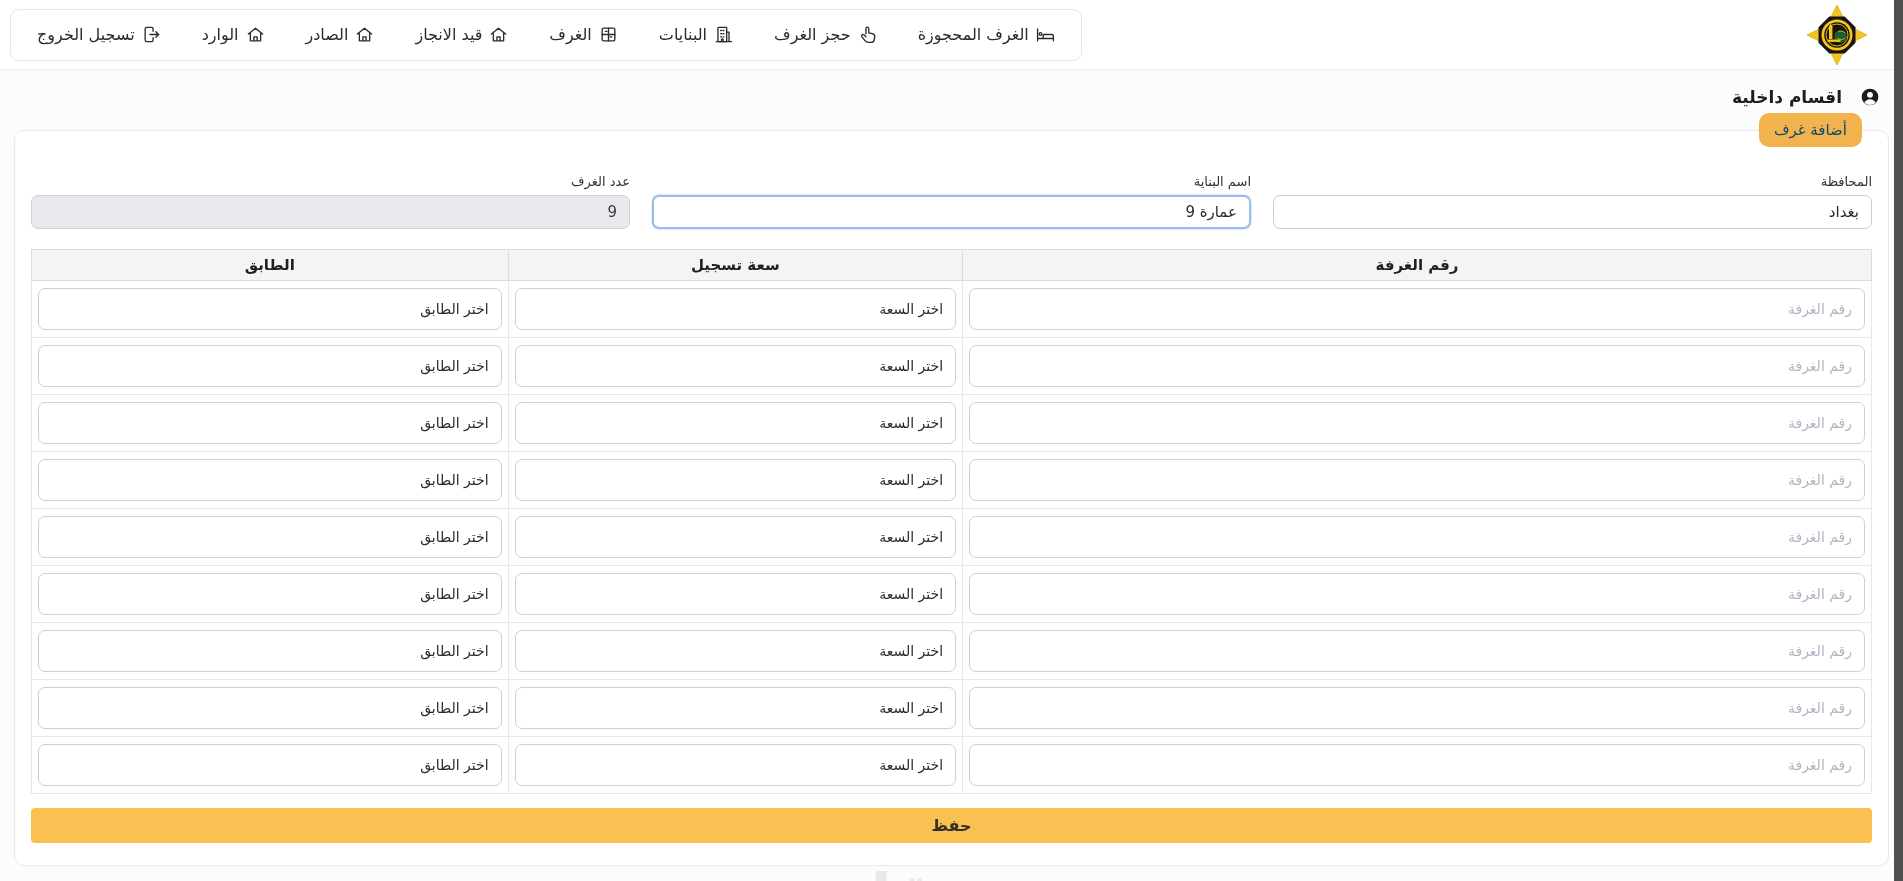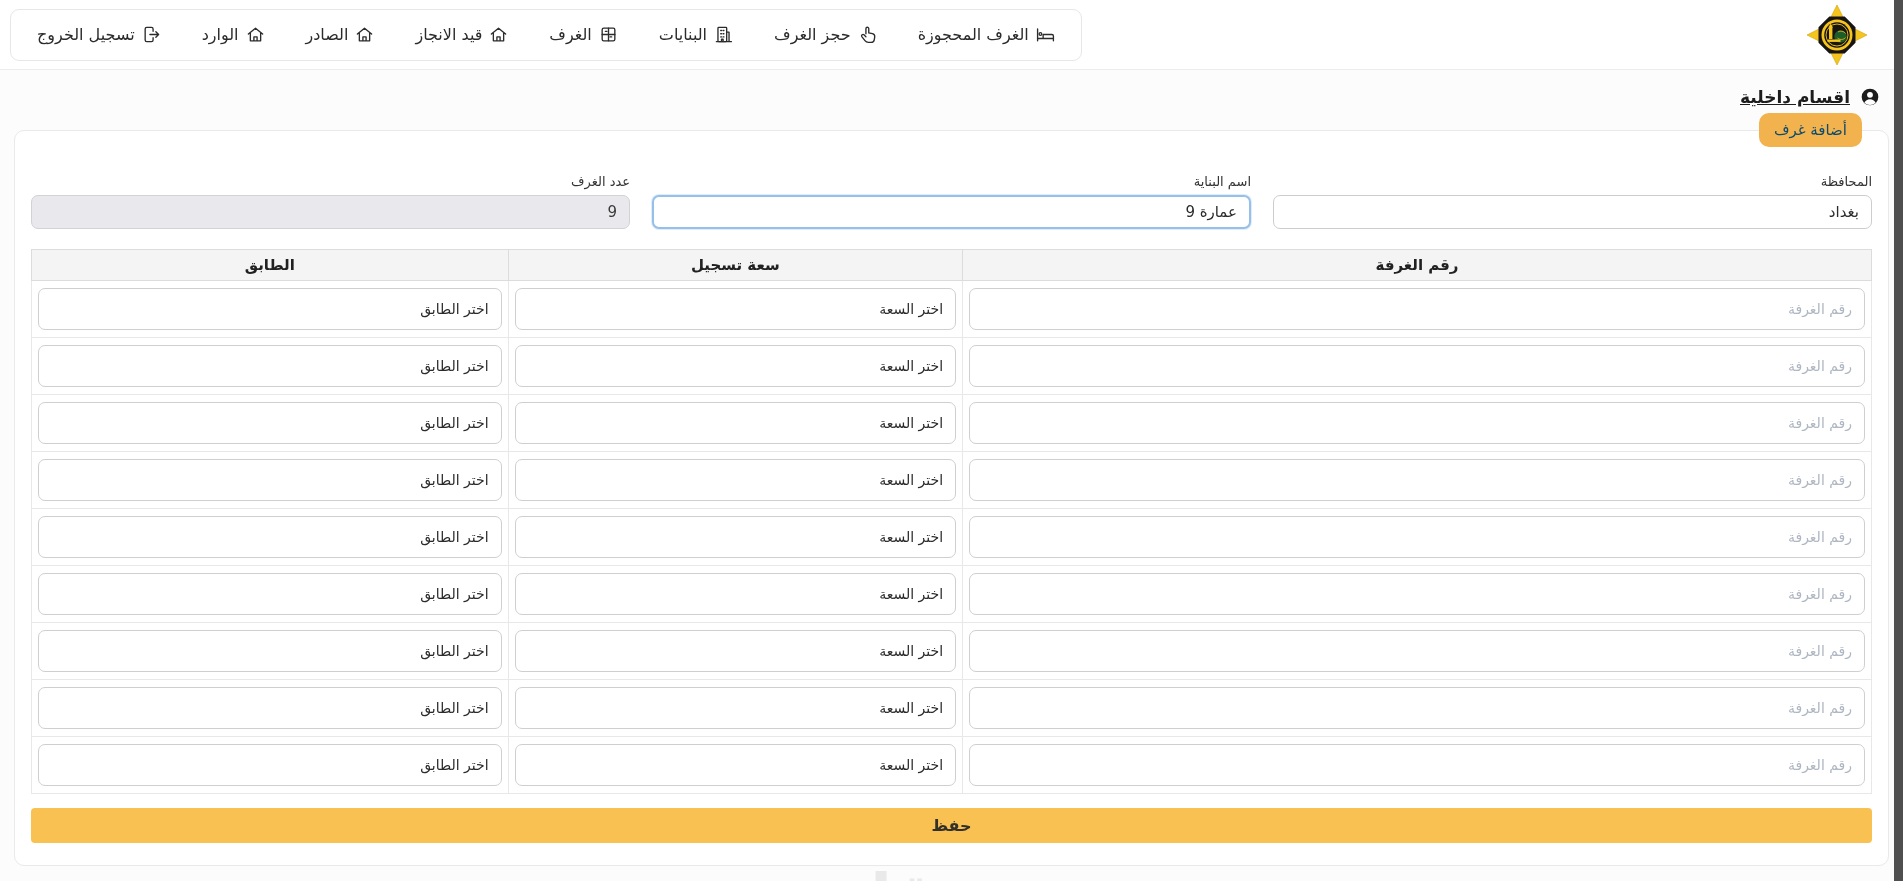--- a/index.html
+++ b/index.html
@@ -28,22 +28,22 @@
     font-size:16px; font-weight:500; color:#2b2b2b;
     text-decoration:none; cursor:pointer; white-space:nowrap;
   }
   .nav-item svg { width:19px; height:19px; stroke:#2b2b2b; fill:none;
     stroke-width:1.7; stroke-linecap:round; stroke-linejoin:round; }
   
   .heading-row {
     margin:17px 23px 0; display:flex; justify-content:flex-start;
   }
   .section-heading {
-    display:inline-flex; align-items:center; gap:10px;
-    font-size:17px; font-weight:700; color:#1d1d1d;text-decoration:underline;
+    display:inline-flex; align-items:center; gap:18px;
+    font-size:17px; font-weight:700; color:#1d1d1d;
   }
   .section-heading svg { width:20px; height:20px; }
   
   .add-btn-row { padding-left:0; padding-right:18px; text-align:start;
     margin:6px 23px -17px; position:relative; z-index:2; }
   .add-btn {
     background:#f2b24e; color:#0c4a6e; border:none; cursor:pointer;
     font-family:inherit; font-size:15px; font-weight:500;
     padding:8px 15px; border-radius:10px;
   }

